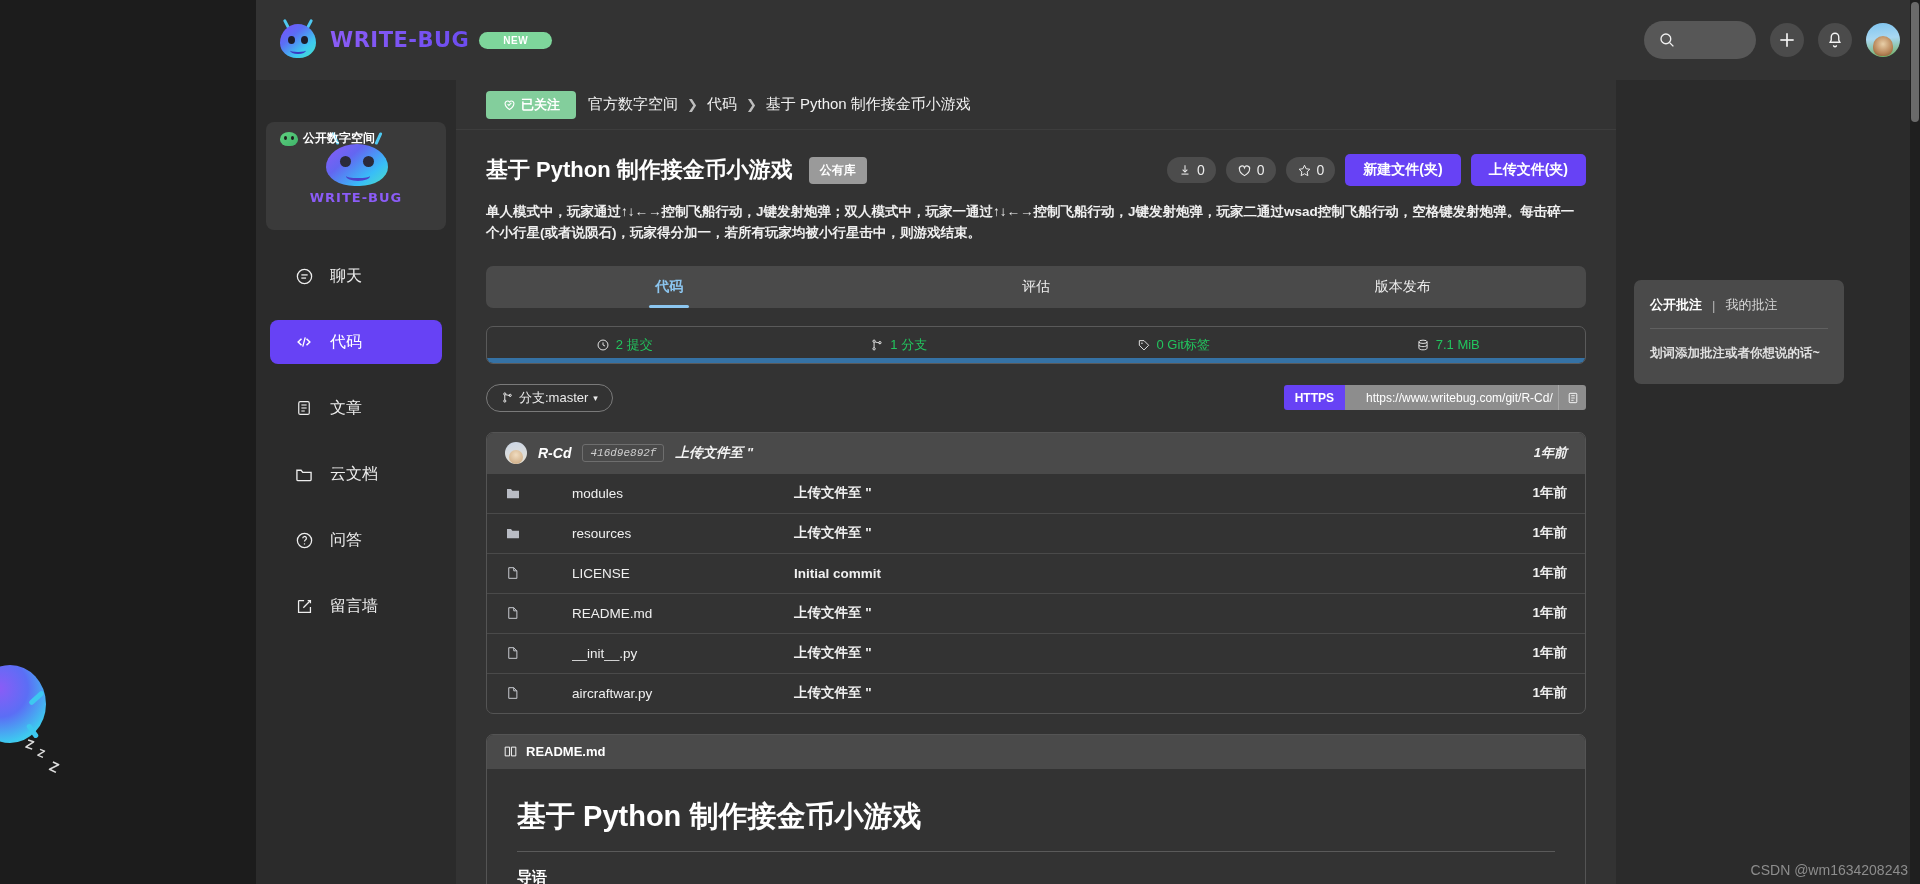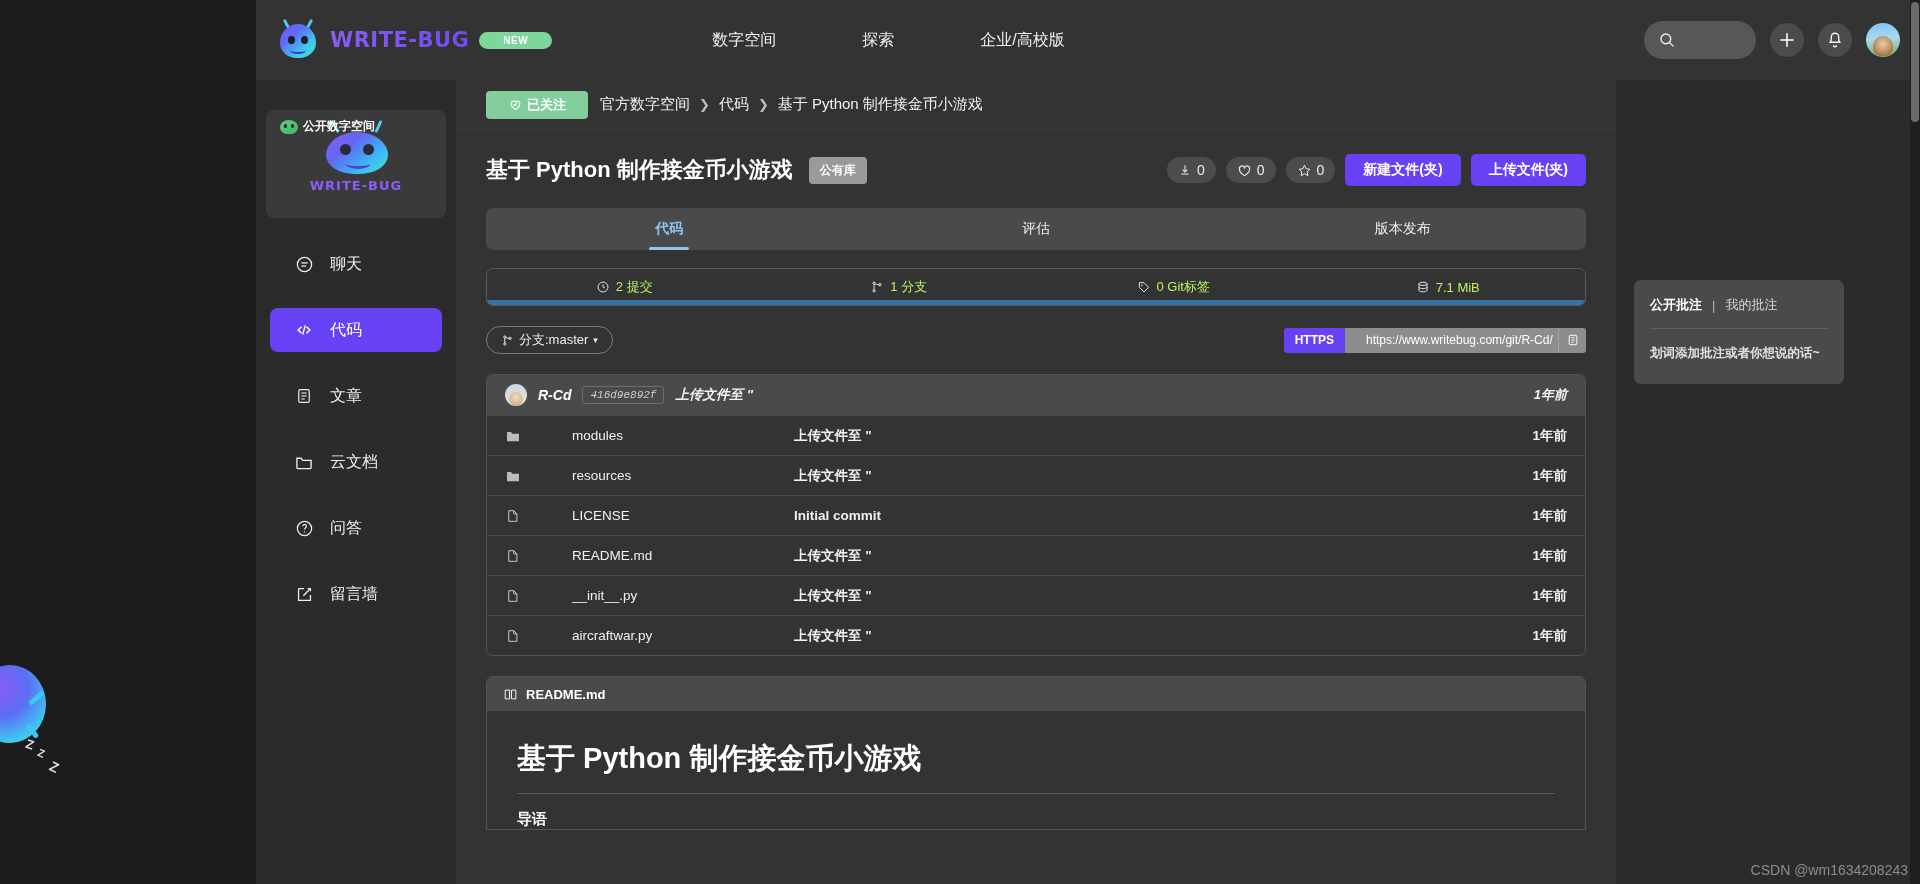--- a/index.html
+++ b/index.html
@@ -67,21 +67,21 @@
     content: ""; position: absolute; left: 7px; top: 13px; width: 20px; height: 20px;
     border-radius: 50% 50% 40% 40%;
     background: radial-gradient(circle at 50% 40%, #e8cfa8 0%, #b9875a 60%, #7a4f2c 100%);
   }
   
   .left-rail {
     position: absolute; top: 0; left: 0; width: 256px; height: 884px;
     background: #1c1c1c;
   }
   .sidebar {
-    position: absolute; top: 80px; left: 256px; width: 200px; bottom: 0;
+    position: absolute; top: 92px; left: 256px; width: 200px; bottom: 0;
     background: #2b2b2b;
   }
   .space-card {
     margin: 30px auto 0; width: 180px; height: 108px; border-radius: 8px;
     background: #3a3a3a; position: relative; overflow: hidden;
   }
   .space-tag {
     position: absolute; left: 14px; top: 8px; display: flex; align-items: center; gap: 5px;
     font-size: 12px; font-weight: bold; color: #ffffff;
   }
@@ -129,21 +129,21 @@
   .main {
     position: absolute; top: 80px; left: 456px; width: 1160px; bottom: 0;
     background: #333333; overflow: hidden;
   }
   .crumb-bar {
     height: 50px; display: flex; align-items: center; gap: 12px;
     padding: 0 0 0 30px; border-bottom: 1px solid #3d3d3d;
   }
   .follow-badge {
     background: #83ce9c; color: #ffffff; font-size: 13px; font-weight: bold;
-    border-radius: 4px; padding: 5px 22px; display: flex; align-items: center; gap: 4px;
+    border-radius: 4px; padding: 5px 16px; display: flex; align-items: center; gap: 4px;
   }
   .crumb { font-size: 15px; color: #f2f2f2; display: flex; align-items: center; gap: 9px; }
   .crumb-sep { color: #bdbdbd; font-size: 13px; }
   .title-row {
     display: flex; align-items: center; padding: 24px 30px 0 30px;
   }
   .repo-title { font-size: 22px; font-weight: bold; color: #ffffff; }
   .vis-chip {
     margin-left: 16px; background: #9a9a9a; color: #ffffff; font-size: 12px;
     font-weight: bold; border-radius: 4px; padding: 5px 11px;
@@ -175,21 +175,21 @@
   .tab.active::after {
     content: ""; position: absolute; bottom: 0; left: 50%; transform: translateX(-50%);
     width: 40px; height: 3px; background: #8cc6f0; border-radius: 2px;
   }
   .stats-bar {
     margin: 18px 30px 0 30px; border: 1px solid #5a5a5a; border-radius: 7px;
     height: 38px; display: flex; align-items: center; position: relative; overflow: hidden;
   }
   .stat-item {
     flex: 1; display: flex; align-items: center; justify-content: center; gap: 6px;
-    font-size: 13px; color: #bef264; cursor: pointer;
+    font-size: 13px; color: #22c55e; cursor: pointer;
   }
   .lang-bar {
     position: absolute; left: 0; right: 0; bottom: 0; height: 5px; background: #3572A5;
   }
   .clone-row {
     margin: 20px 30px 0 30px; display: flex; align-items: center;
   }
   .branch-btn {
     border: 1px solid #7a7a7a; border-radius: 16px; height: 28px; padding: 0 14px;
     display: flex; align-items: center; gap: 5px; font-size: 13px; color: #ececec;
@@ -310,25 +310,20 @@
         <div class="bug-ant r"></div>
       <div class="bug-body"></div>
       <div class="bug-eye l"></div>
         <div class="bug-eye r"></div>
       <div class="bug-mouth"></div>
     </div>
     <div class="brand-name">WRITE-BUG</div>
     <div class="badge-new">NEW</div>
   </div>
 
-  <div class="nav">
-    <div class="nav-item">数字空间</div>
-    <div class="nav-item">探索</div>
-    <div class="nav-item">企业/高校版</div>
-  </div>
 
   <div class="header-right">
     <div class="search-pill">
       <svg width="18" height="18" viewBox="0 0 24 24">
         <circle cx="10.5" cy="10.5" r="6.5" fill="none" stroke="#f0f0f0" stroke-width="1.8"></circle>
         <line x1="15.5" y1="15.5" x2="20.5" y2="20.5" stroke="#f0f0f0" stroke-width="1.8"></line>
       </svg>
     </div>
     <div class="icon-circle">
       <svg width="20" height="20" viewBox="0 0 24 24">
@@ -472,20 +467,21 @@
         <svg width="15" height="15" viewBox="0 0 24 24">
           <polygon points="12,3.6 14.6,9.2 20.6,10 16.2,14.2 17.4,20.2 12,17.2 6.6,20.2 7.8,14.2 3.4,10 9.4,9.2" fill="none" stroke="#ececec" stroke-width="1.6"></polygon>
         </svg>
         <span>0</span>
       </div>
       <button class="btn-primary">新建文件(夹)</button>
       <button class="btn-primary">上传文件(夹)</button>
     </div>
   </div>
 
+  <div class="desc">单人模式中，玩家通过↑↓←→控制飞船行动，J键发射炮弹；双人模式中，玩家一通过↑↓←→控制飞船行动，J键发射炮弹，玩家二通过wsad控制飞船行动，空格键发射炮弹。每击碎一个小行星(或者说陨石)，玩家得分加一，若所有玩家均被小行星击中，则游戏结束。</div>
 
   <div class="tabs">
     <div class="tab active">代码</div>
     <div class="tab">评估</div>
     <div class="tab">版本发布</div>
   </div>
 
   <div class="stats-bar">
     <div class="stat-item">
       <svg width="14" height="14" viewBox="0 0 24 24">

